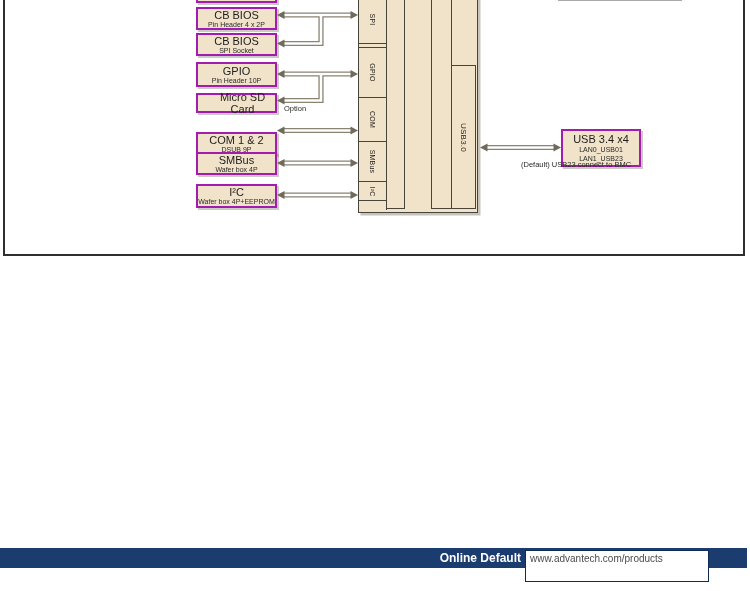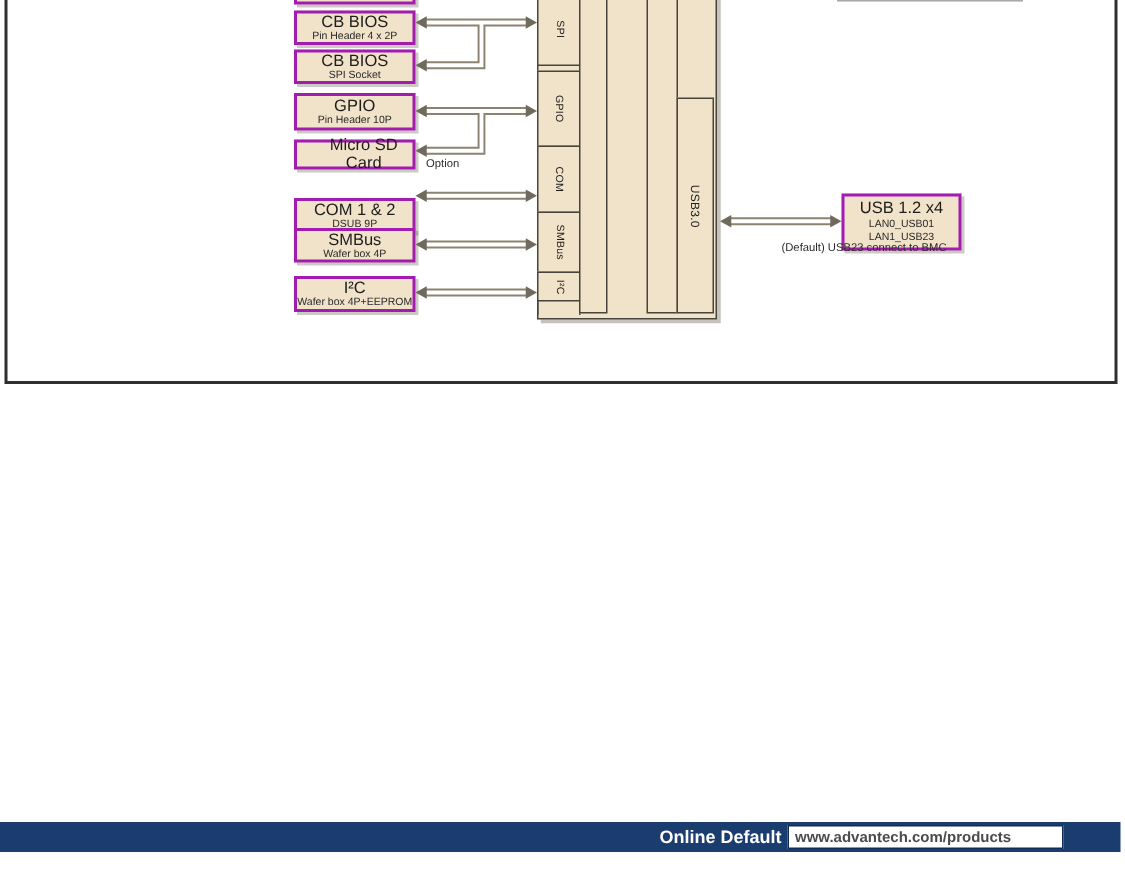--- a/index.html
+++ b/index.html
@@ -70,23 +70,23 @@
   .p-usb .s{font-size:7px;line-height:8.5px;}
   .caption{left:521px;top:160px;width:160px;text-align:left;font-size:7.5px;color:#2a2a28;}
   .option{left:284px;top:104px;font-size:7.5px;color:#2a2a28;}
 
   .arrows{left:0;top:0;width:750px;height:591px;pointer-events:none;}
 
   
   .fbar{left:0;top:548px;width:747px;height:20px;background:#1a3c6e;}
   .flabel{position:absolute;right:226px;top:0;height:20px;line-height:20px;
     color:#ffffff;font-weight:bold;font-size:12px;white-space:nowrap;}
-  .furl{position:absolute;left:525px;top:2px;width:184px;height:16px;box-sizing:border-box;
+  .furl{position:absolute;left:525px;top:2px;width:184px;height:32px;box-sizing:border-box;
     background:#ffffff;border:1px solid #0e2c55;
-    font-size:10px;line-height:13px;color:#4b4b4b;padding:1px 0 0 4px;white-space:nowrap;overflow:hidden;font-weight:bold;}
+    font-size:10px;line-height:13px;color:#4b4b4b;padding:1px 0 0 4px;white-space:nowrap;overflow:hidden;}
 </style>
 </head>
 <body>
 
 <div class="abs frame"></div>
 
 <div class="abs bx p-top"></div>
 <div class="abs bx p-topright"></div>
 
 <div class="abs bx p-b1">
@@ -136,21 +136,21 @@
   <span class="vlabel">I²C</span>
 </div>
 <div class="abs p-stub"></div>
 <div class="abs cola"></div>
 <div class="abs colb"></div>
 <div class="abs colusb">
   <span class="vlabel-usb">USB3.0</span>
 </div>
 
 <div class="abs bx p-usb">
-  <span class="t">USB 1.2 x4</span>
+  <span class="t">USB 3.4 x4</span>
   <span class="s">LAN0_USB01</span>
   <span class="s">LAN1_USB23</span>
 </div>
 <div class="abs caption">(Default) USB23 connect to BMC</div>
 
 <svg class="abs arrows" viewBox="0 0 750 591" xmlns="http://www.w3.org/2000/svg">
 
   <g stroke="#8a8372" stroke-width="5.2" fill="none">
     <path d="M282.5 15 H352.5"></path>
     <path d="M282.5 74 H352.5"></path>

